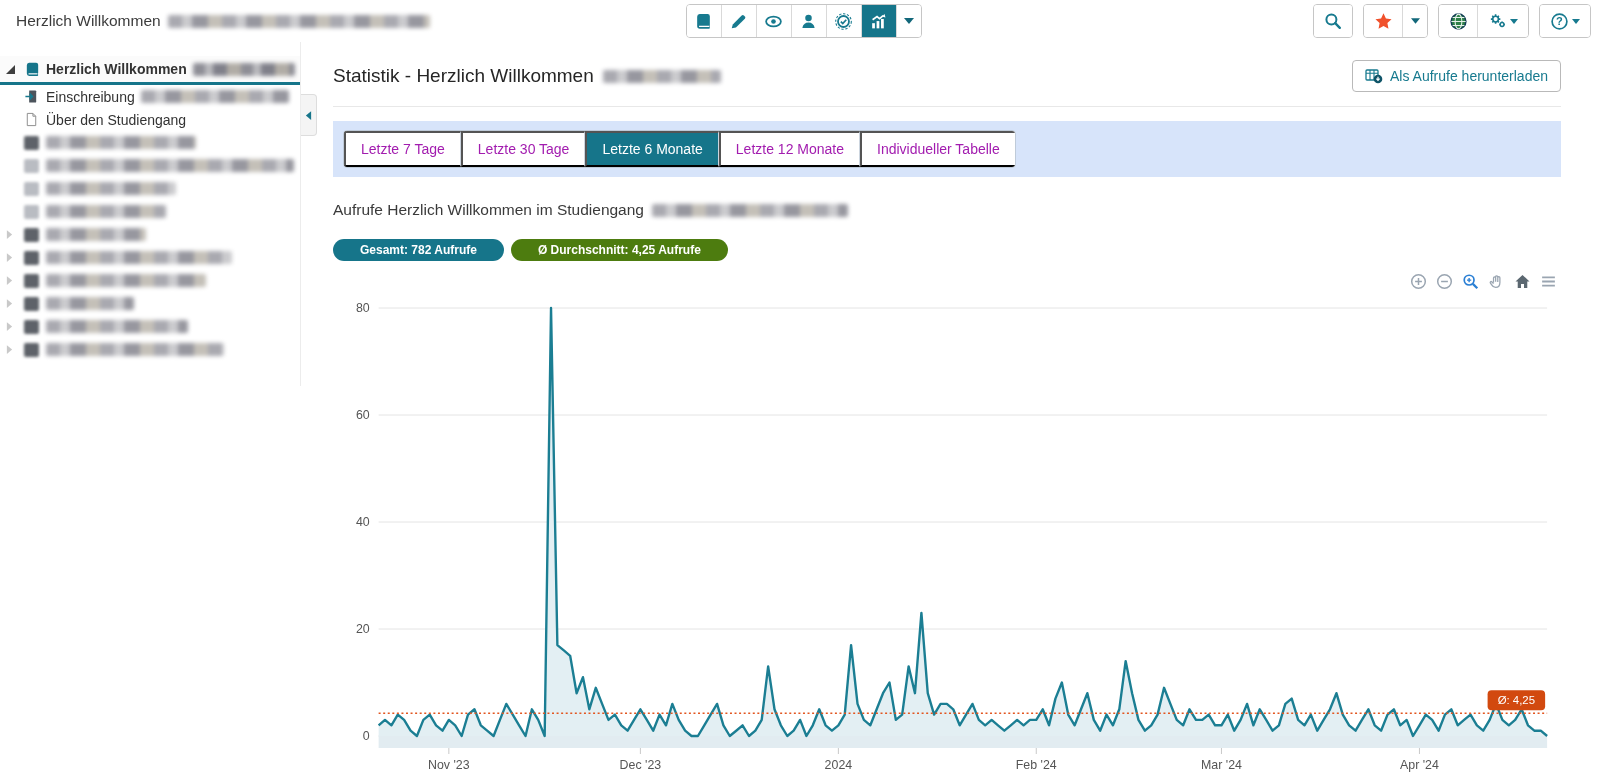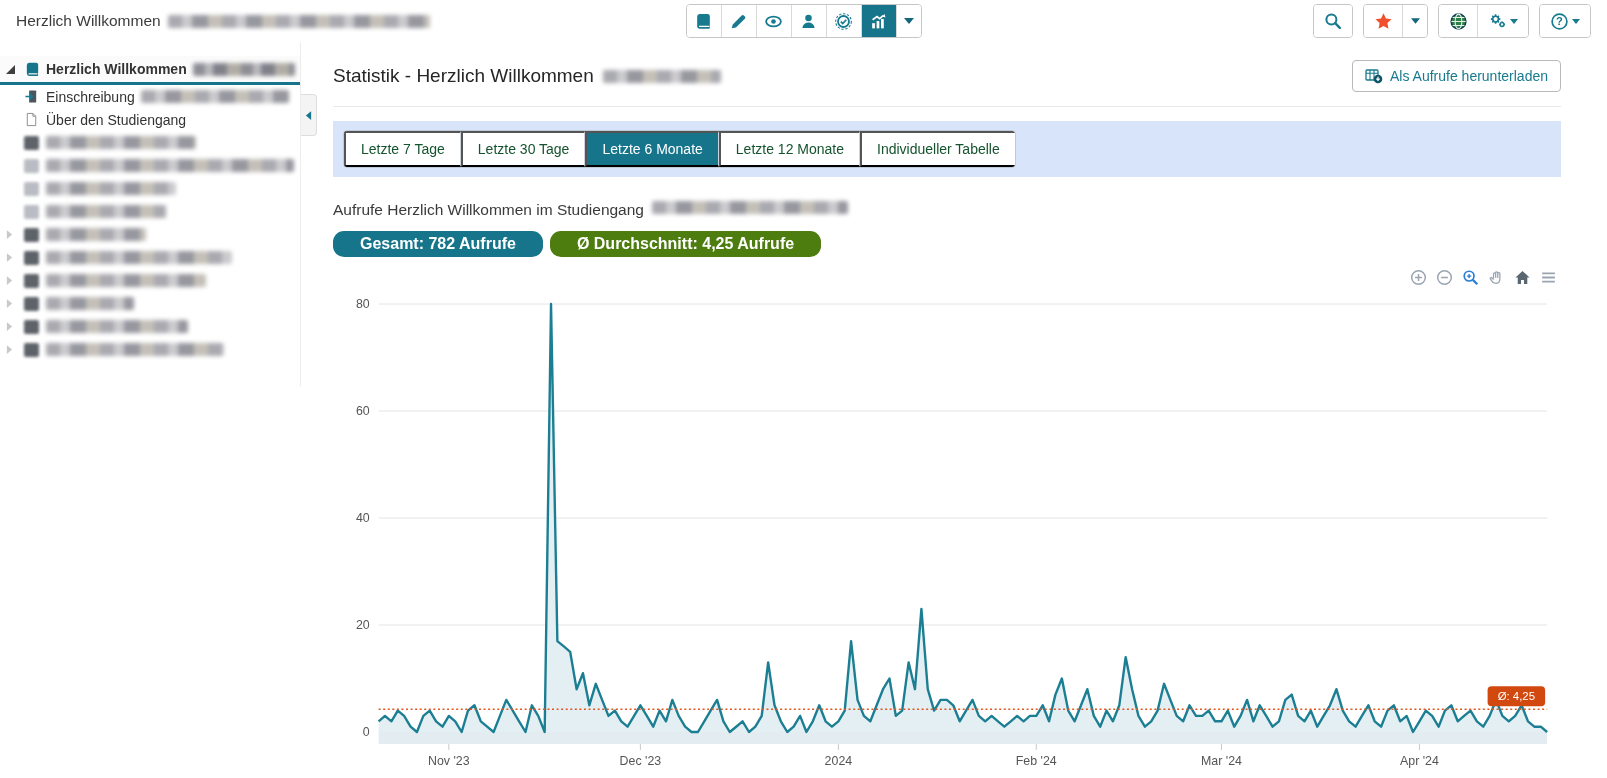--- a/index.html
+++ b/index.html
@@ -36,26 +36,26 @@
   .tree-row .lbl{white-space:nowrap;margin-right:6px;}
 
   
   main{flex:1;padding:14px 46px 0 14px;min-width:0;}
   .main-header{display:flex;justify-content:space-between;align-items:center;padding:4px 0 14px;border-bottom:1px solid #e8e8e8;}
   .page-title{font-size:19px;font-weight:normal;color:#262626;display:flex;align-items:center;gap:9px;margin:0;}
   .download-btn{display:inline-flex;align-items:center;gap:7px;border:1px solid #b9b9b9;border-radius:4px;background:#fff;
        color:#177a8f;font-size:14px;padding:7px 12px;cursor:pointer;}
   .tabstrip{margin-top:14px;background:#d7e4fa;padding:9px 10px;}
   .tabs{display:inline-flex;border:1px solid #bfcbd9;border-radius:4px;overflow:hidden;background:#fff;}
-  .tab{padding:8px 15px;font-size:14px;color:#14532d;background:#fff;border-right:1px solid #ccd5df;cursor:pointer;white-space:nowrap;}
+  .tab{padding:8px 15px;font-size:14px;color:#a21caf;background:#fff;border-right:1px solid #ccd5df;cursor:pointer;white-space:nowrap;}
   .tab:last-child{border-right:none;}
   .tab.active{background:#16758a;color:#fff;}
-  .chart-heading{margin:24px 0 12px;font-size:15.5px;font-weight:normal;color:#3a3a3a;display:flex;gap:8px;}
+  .chart-heading{margin:24px 0 12px;font-size:15.5px;font-weight:normal;color:#3a3a3a;display:flex;align-items:center;gap:8px;}
   .badges{display:flex;gap:7px;}
-  .badge{color:#fff;font-size:16px;font-weight:bold;padding:4px 27px;border-radius:11px;white-space:nowrap;}
+  .badge{color:#fff;font-size:12px;font-weight:bold;padding:4px 27px;border-radius:11px;white-space:nowrap;margin-top:8px;}
   .badge.total{background:#16758a;}
   .badge.avg{background:#4d7c0f;}
   .chart-area{margin-top:12px;}
   .modebar{display:flex;justify-content:flex-end;align-items:center;gap:9px;padding:0 4px 4px 0;}
   .mb{width:17px;height:17px;color:#9aa5b1;cursor:pointer;}
   .mb.blue{color:#2a7fd4;}
   .mb.dark{color:#5b6770;}
 
   
   .grid{stroke:#e4e4e4;stroke-width:1;}

